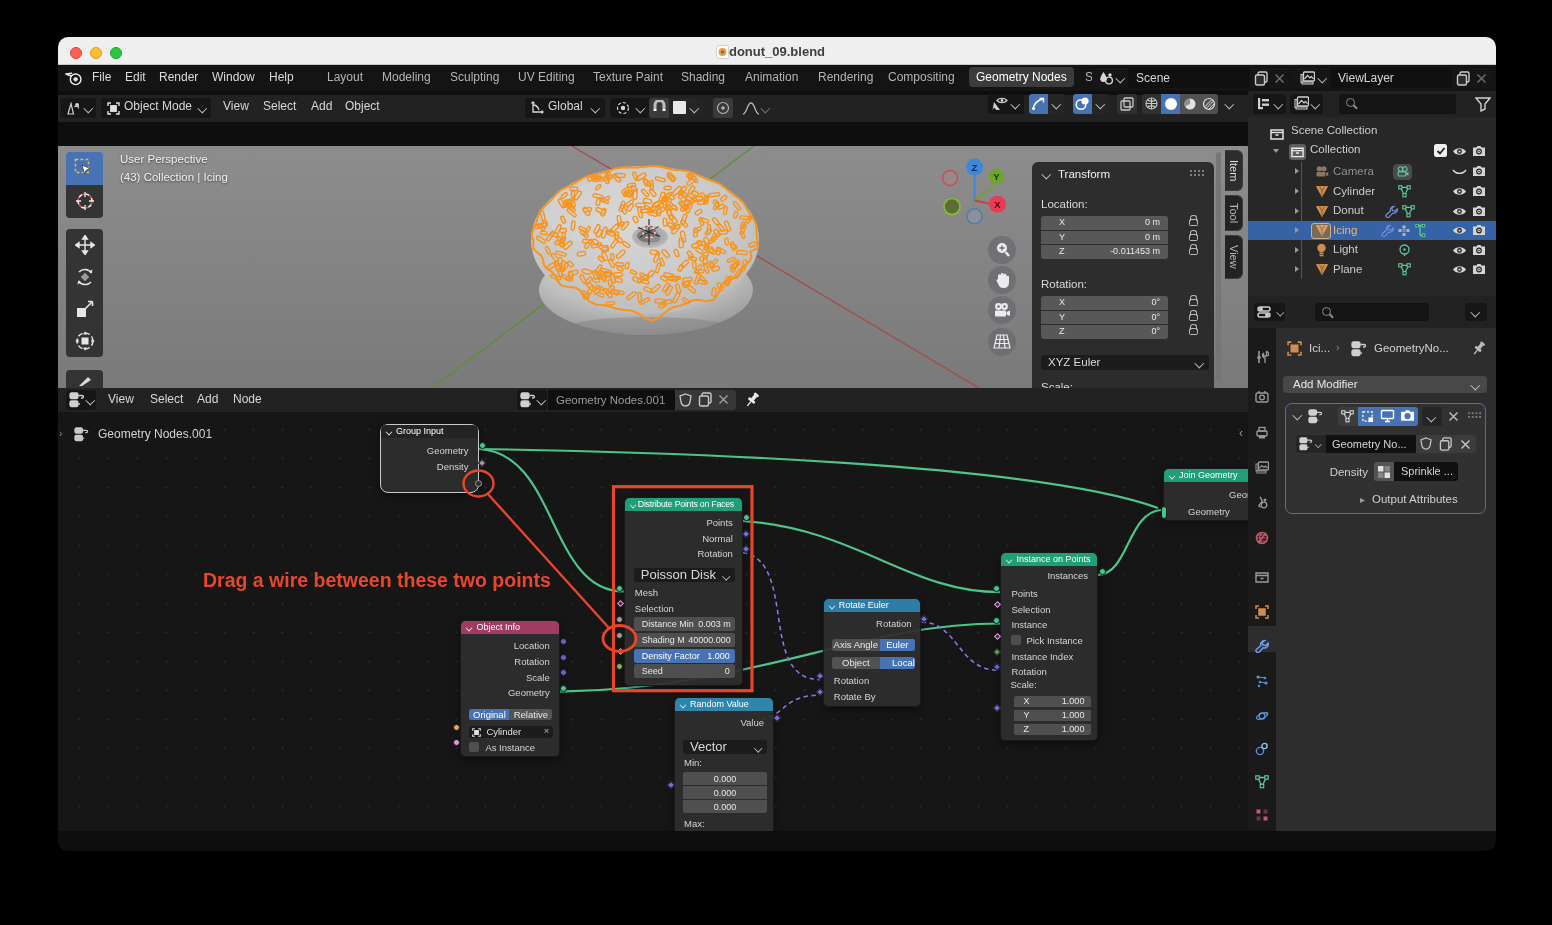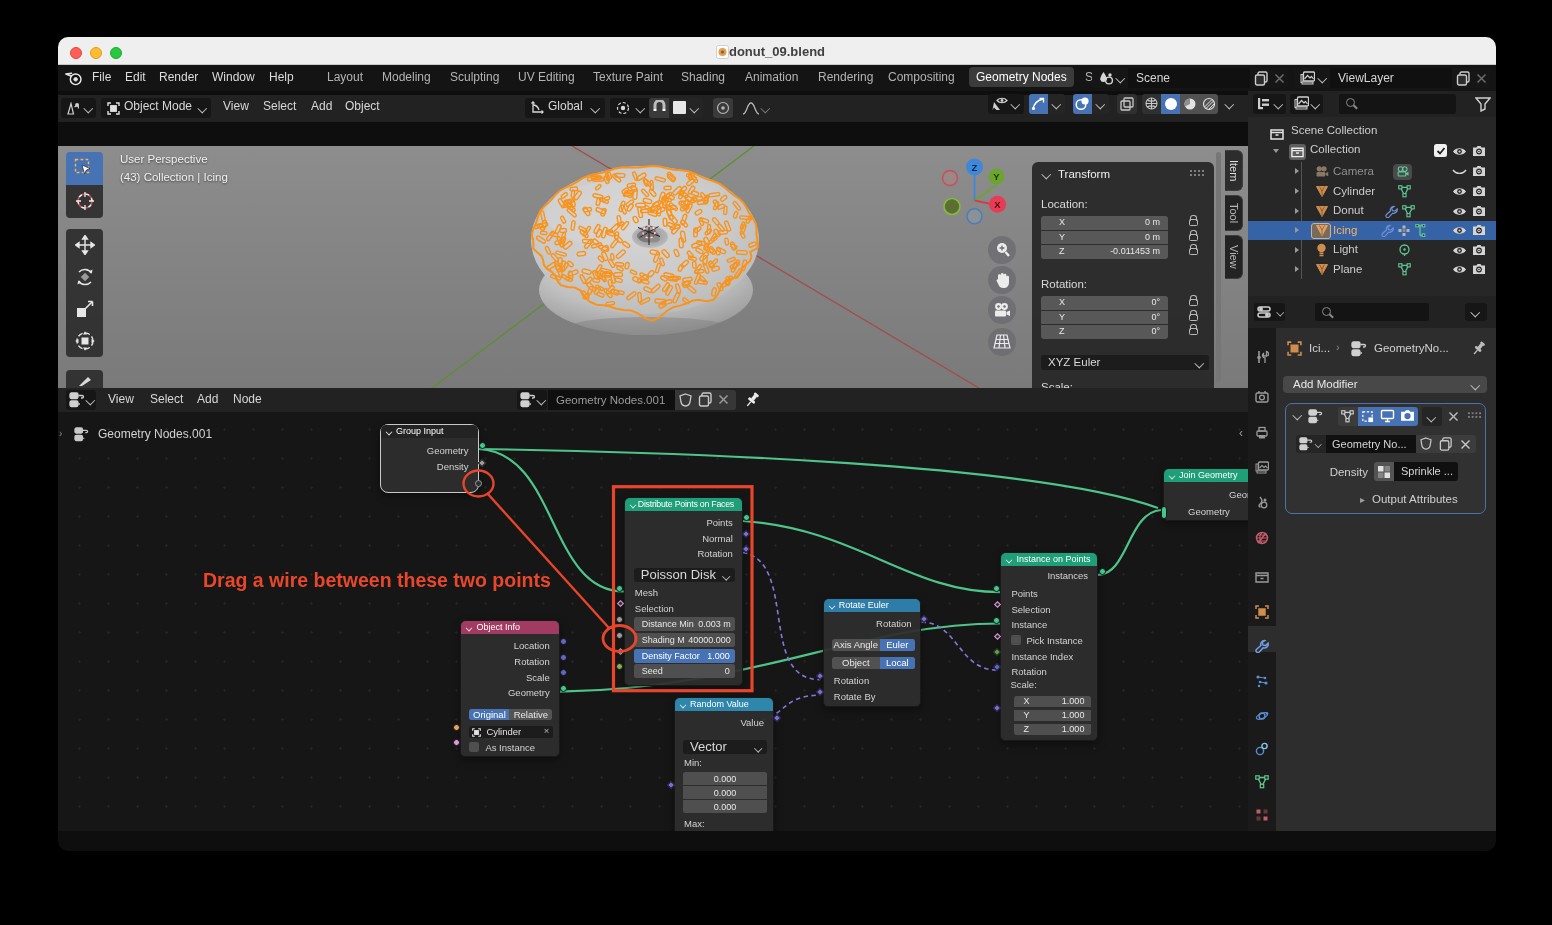--- a/index.html
+++ b/index.html
@@ -874,21 +874,21 @@
 
    <div class="dia" style="right:-3px;top:21px;background:#7a6de0"></div>
    <div class="dia" style="left:-3px;top:88px;background:#7a6de0"></div>
   </div>
   <div class="node" style="left:764.8px;top:185.5px;width:98.7px;height:109.4px;border:1px solid #191919">
    <div class="nh" style="background:#2e7ca8"><span class="nc"></span>Rotate Euler</div>
    <div class="nrow r" style="top:17.2px">Rotation</div>
    <div class="a" style="left:8px;top:40.5px;width:48px;height:12px;background:#515151;border-radius:2.5px 0 0 2.5px;color:#e8e8e8;font-size:9.5px;text-align:center;line-height:12px">Axis Angle</div>
    <div class="a" style="left:56px;top:40.5px;width:35px;height:12px;background:#4772b3;border-radius:0 2.5px 2.5px 0;color:#fff;font-size:9.5px;text-align:center;line-height:12px">Euler</div>
    <div class="a" style="left:8px;top:58.5px;width:48px;height:12px;background:#515151;border-radius:2.5px 0 0 2.5px;color:#e8e8e8;font-size:9.5px;text-align:center;line-height:12px">Object</div>
-   <div class="a" style="left:56px;top:58.5px;width:35px;height:12px;background:#4772b3;border-radius:0 2.5px 2.5px 0;color:#fff;font-size:9.5px;text-align:center;line-height:12px">Local</div>
+   <div class="a" style="left:56px;top:58.5px;width:35px;height:12px;background:#4772b3;border-radius:0 2.5px 2.5px 0;color:#fff;font-size:9.5px;text-align:right;line-height:12px">Local</div>
    <div class="nrow l" style="top:74.6px">Rotation</div>
    <div class="nrow l" style="top:90.2px">Rotate By</div>
    <div class="dia" style="right:-3px;top:21.2px;background:#7a6de0"></div>
    <div class="dia" style="left:-3px;top:78.6px;background:#7a6de0"></div>
    <div class="dia" style="left:-3px;top:94.2px;background:#7a6de0"></div>
   </div>
   <div class="node" style="left:942.4px;top:139.5px;width:97.7px;height:189.2px;border:1px solid #191919">
    <div class="nh" style="background:#1f9f78"><span class="nc"></span>Instance on Points</div>
    <div class="nrow r" style="top:15.8px">Instances</div>
    <div class="nrow l" style="top:33.1px">Points</div>

